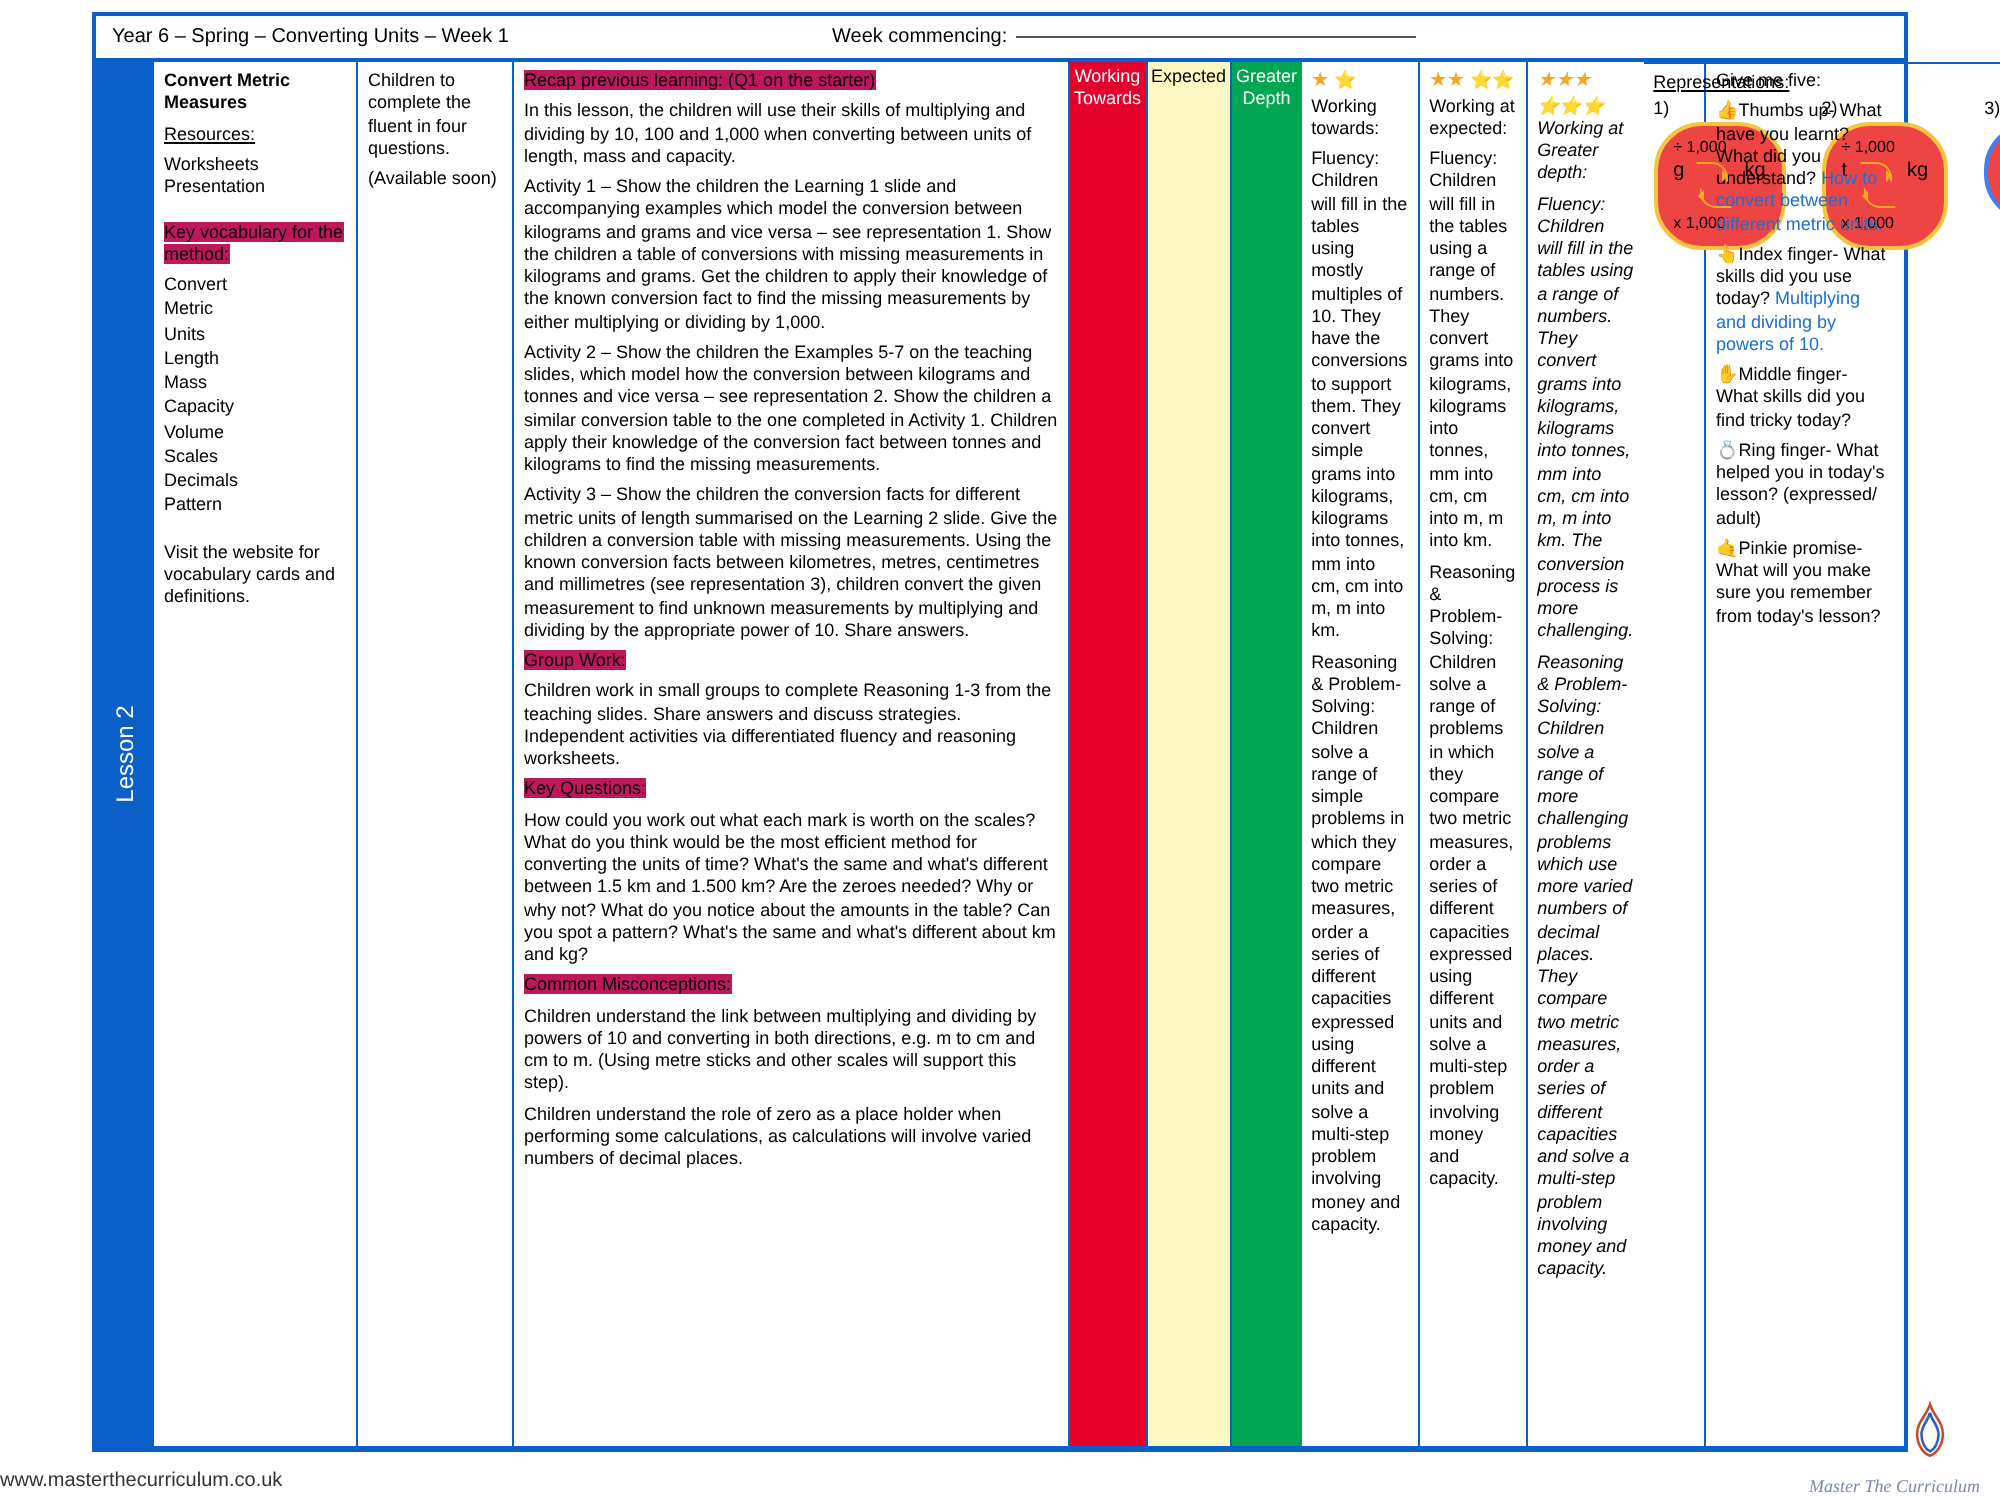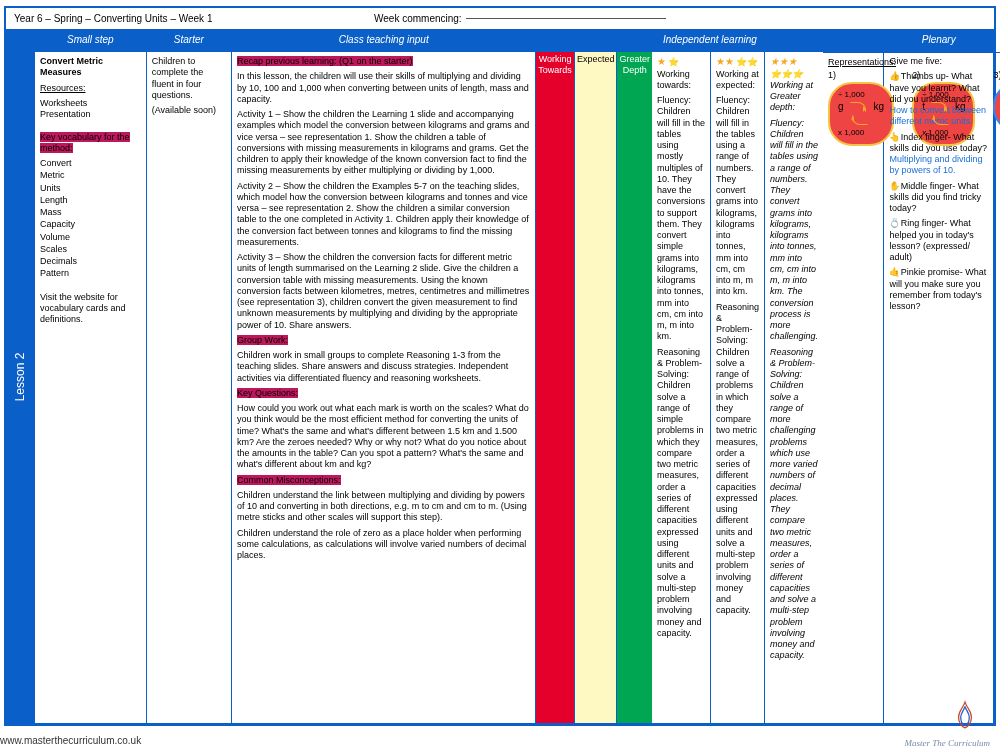--- a/index.html
+++ b/index.html
@@ -1,17 +1,17 @@
 <!DOCTYPE html>
 <html><head>
 <meta charset="utf-8">
 <style>
   * { box-sizing: border-box; margin: 0; padding: 0; }
   body { font-family: 'Comic Sans MS', cursive, sans-serif; background: #fff; width: 1000px; height: 750px; position: relative; font-size: 9px; color: #000; }
-  .page { border: 2px solid #0a5fc8; width: 992px; height: 720px; margin: 6px auto 0; background: #fff; position: relative; }
+  .page { border: 2px solid #0a5fc8; width: 908px; height: 720px; margin: 6px auto 0; background: #fff; position: relative; }
   .header { display: flex; align-items: center; height: 22px; padding: 0 8px; border-bottom: 1px solid #0a5fc8; font-size: 10px; }
   .header .title { width: 300px; }
   .header .wc { margin-left: 60px; }
   .header .wcline { display: inline-block; border-bottom: 1px solid #555; width: 200px; margin-left: 4px; }
   .body { display: flex; height: calc(100% - 22px); }
   .side-label { width: 28px; background: #0a5fc8; color: #fff; display: flex; align-items: center; justify-content: center; }
   .side-label span { transform: rotate(-90deg); white-space: nowrap; font-size: 12px; }
   .grid { flex: 1; display: flex; flex-direction: column; }
   table { border-collapse: collapse; width: 100%; height: 100%; table-layout: fixed; }
   th, td { border: 1px solid #0a5fc8; vertical-align: top; padding: 4px 5px; font-size: 9px; line-height: 1.25; }
@@ -70,27 +70,20 @@
     <div class="grid">
       <table>
         <colgroup>
           <col class="c-step">
             <col class="c-start">
             <col class="c-teach">
             <col class="c-ind">
             <col class="c-plen">
         </colgroup>
         <tbody>
-            <tr>
-          <th>Small step</th>
-          <th>Starter</th>
-          <th>Class teaching input</th>
-          <th>Independent learning</th>
-          <th>Plenary</th>
-        </tr>
         <tr>
 
           <td>
             <p class="b">Convert Metric Measures</p>
             <p class="u">Resources:</p>
             <div>Worksheets</div>
             <div>Presentation</div>
             <br>
             <p><span class="hl">Key vocabulary for the method:</span></p>
             <div class="vocab">

